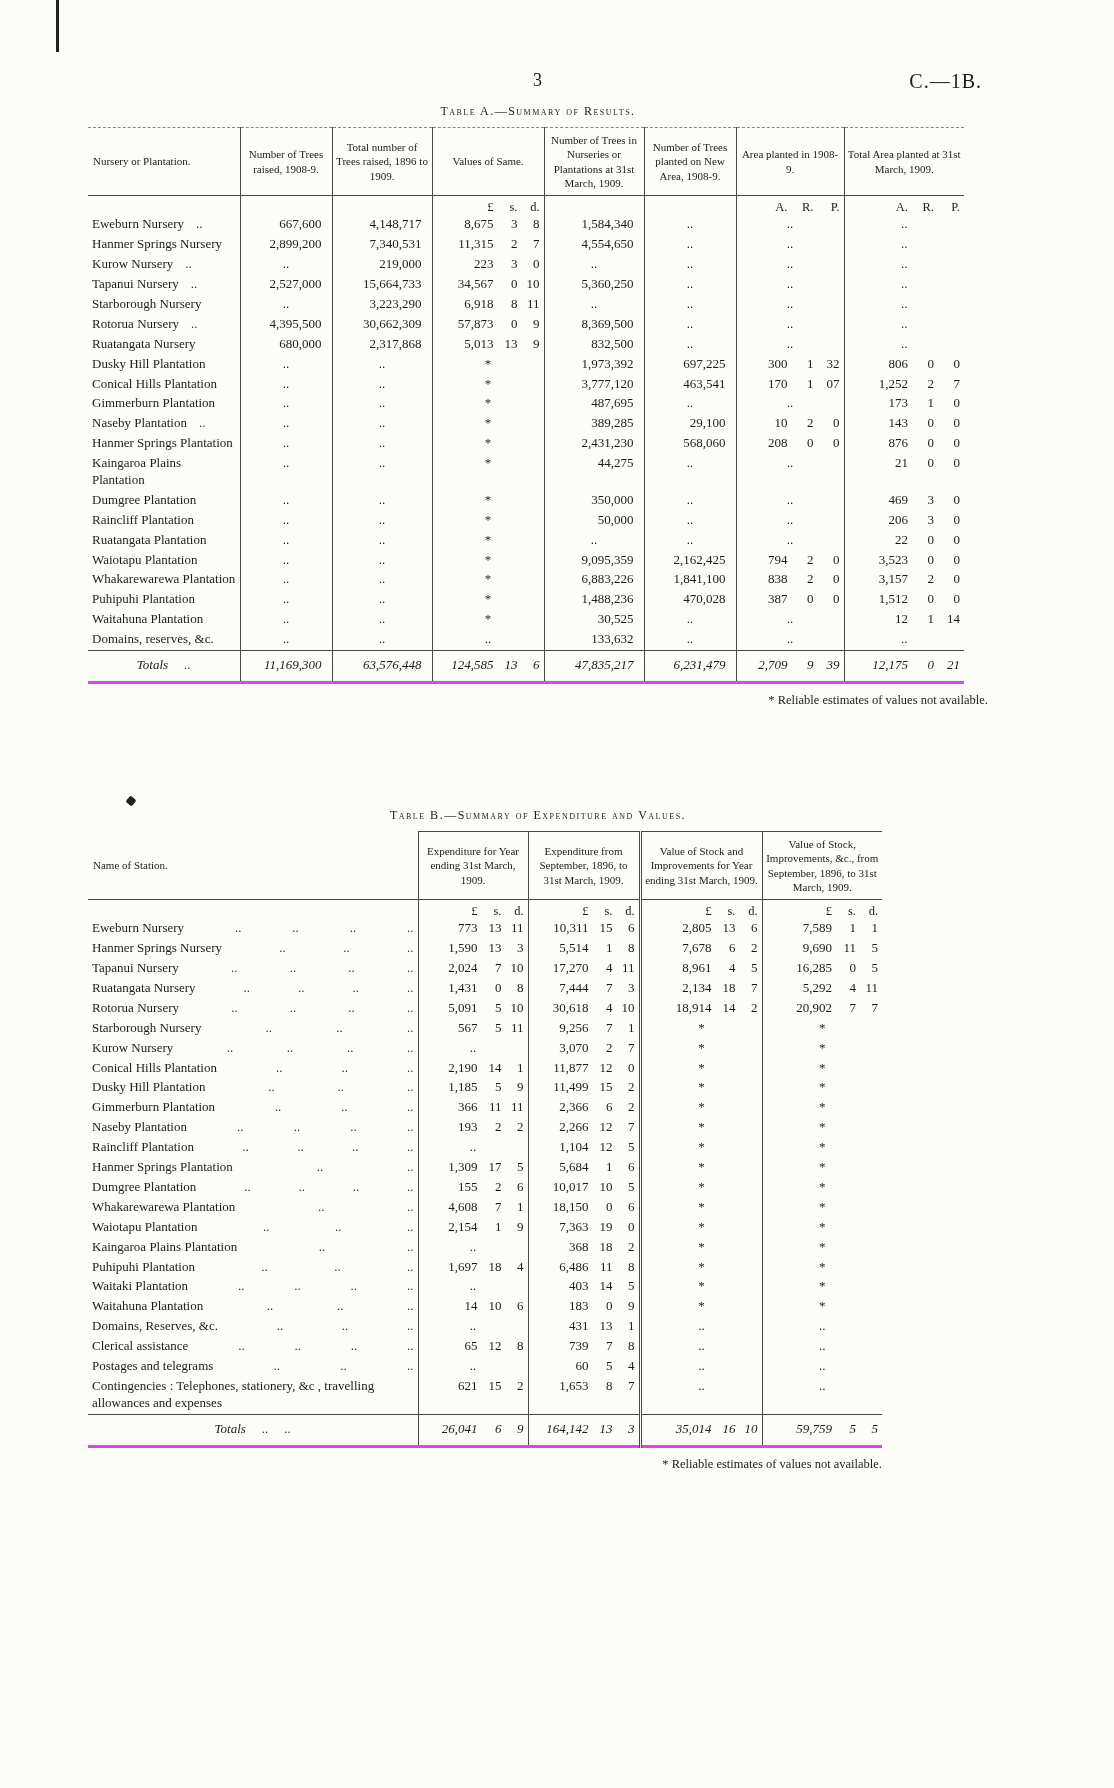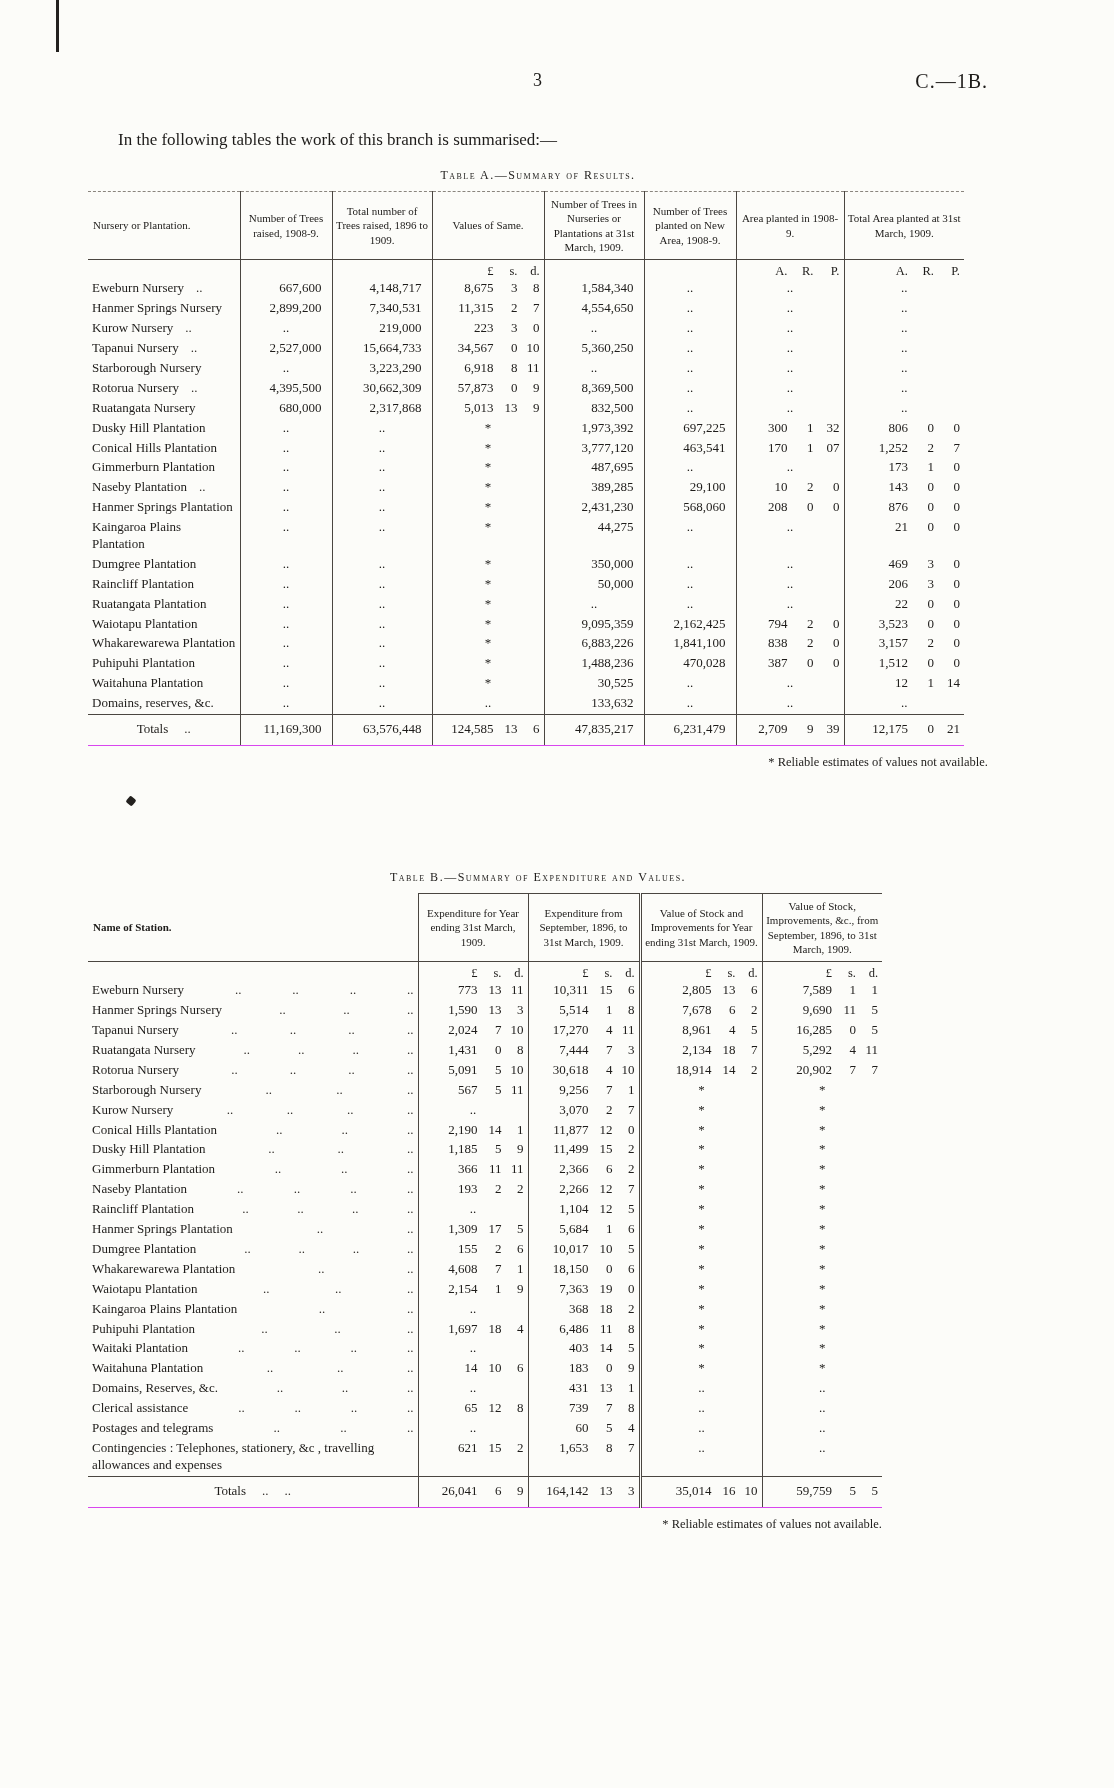--- a/index.html
+++ b/index.html
@@ -11,21 +11,21 @@
     color:#1e1c1a;
     overflow:hidden;
   }
   .artifact-line { position:absolute; left:56px; top:0; width:3px; height:52px; background:#23211f; }
   .ink-blot { position:absolute; left:127px; top:797px; width:8px; height:8px; background:#23211f; transform:rotate(40deg); border-radius:2px; }
 
   .content { position:absolute; left:88px; top:70px; width:900px; }
 
   .pagehead { position:relative; height:34px; }
   .pageno { position:absolute; left:0; right:0; text-align:center; font-size:18px; letter-spacing:1px; }
-  .docref { position:absolute; right:0; top:0; font-size:20px; letter-spacing:1px; }
+  .docref { position:absolute; right:6px; top:0; font-size:20px; letter-spacing:1px; }
 
   .intro { margin:26px 0 18px 30px; font-size:17px; }
 
   .tbl-title {
     text-align:center; font-variant:small-caps; letter-spacing:1.5px;
     font-size:12px; margin-bottom:8px;
   }
   .tbl-title-b { margin-top:100px; }
 
   table { border-collapse:collapse; table-layout:fixed; font-size:13px; }
@@ -33,30 +33,30 @@
   #tableB { width:794px; }
   th, td { vertical-align:top; padding:1px 4px 2px; font-weight:normal; line-height:1.3; }
 
   thead th {
     font-size:11px; line-height:1.3; text-align:center; vertical-align:middle;
     padding:5px 3px; border-bottom:1px solid #4a4641;
   }
   thead th.first { text-align:left; padding-left:5px; }
   #tableA thead th { border-top:1px dashed #8a857e; }
   #tableB thead th { border-top:1px solid #4a4641; }
-  #tableB thead th:first-child { border-top:none;font-weight:bold; }
+  #tableB thead th:first-child { border-top:none; }
 
   th:not(:first-child), td:not(:first-child) { border-left:1px solid #4a4641; }
   #tableB th:nth-child(4), #tableB td:nth-child(4) { border-left:3px double #4a4641; }
 
   tr.units-row td { padding-top:3px; padding-bottom:0; font-size:12.5px; }
 
   tr.totals-row td {
-    border-top:1px solid #4a4641; border-bottom:1px solid #d946ef;
-    padding-top:6px; padding-bottom:7px;
+    border-top:1px solid #4a4641; border-bottom:3px solid #d946ef;
+    padding-top:6px; padding-bottom:7px;font-style:italic;
   }
 
   .c-num { text-align:right; padding-right:10px; }
   .c-center { text-align:center; }
 
   .triple { display:flex; }
   .triple .tp0 { flex:1 1 auto; text-align:right; }
   .triple .tp1 { width:24px; text-align:right; flex:0 0 auto; }
   .triple .tp2 { width:22px; text-align:right; flex:0 0 auto; }
   .triple.area .tp1 { width:26px; }
@@ -79,21 +79,20 @@
 
 <div class="artifact-line"></div>
 <div class="ink-blot"></div>
 
 <div class="content">
   <div class="pagehead">
     <div class="pageno">3</div>
     <div class="docref">C.—1B.</div>
   </div>
 
-  <div class="intro">In the following tables the work of this branch is summarised:—</div>
 
   <div class="tbl-title">Table A.—Summary of Results.</div>
   <table id="tableA">
       <colgroup>
         <col style="width: 152px;">
         <col style="width: 92px;">
         <col style="width: 100px;">
         <col style="width: 112px;">
         <col style="width: 100px;">
         <col style="width: 92px;">

